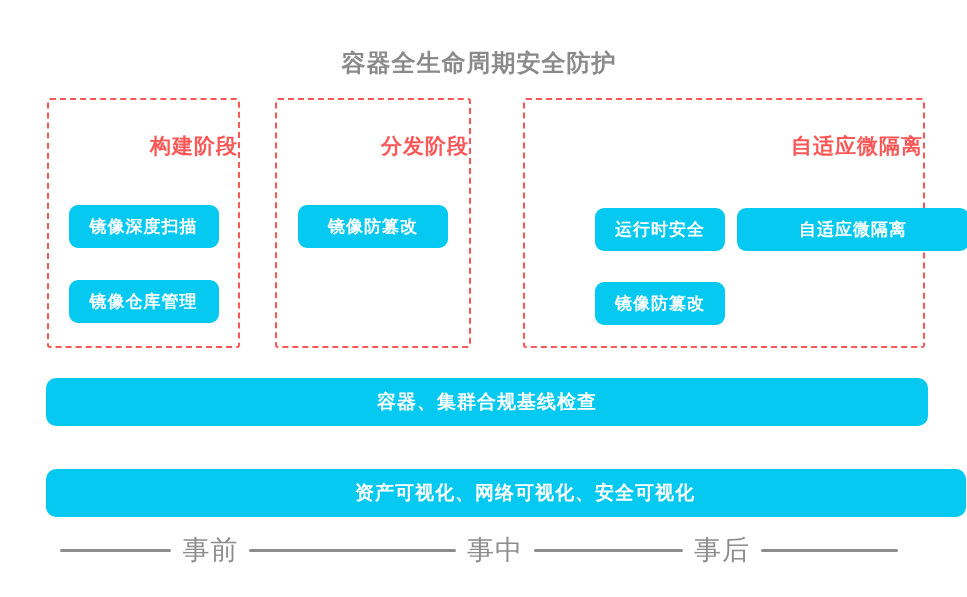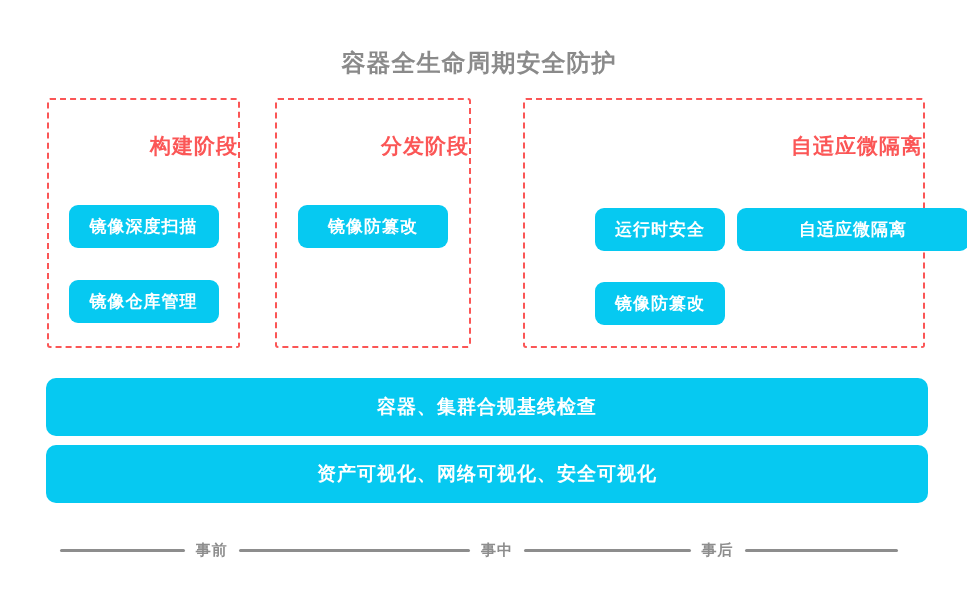--- a/index.html
+++ b/index.html
@@ -48,40 +48,40 @@
   }
   .box1 .chip,.box2 .chip{left:50%;transform:translateX(-50%);width:150px;}
   .chip-a{top:105px;}
   .chip-b{top:180px;}
   .box3 .r1{top:108px;}
   .box3 .r2{top:182px;}
   .box3 .c1{left:26px;width:130px;margin-left:44px;}
   .box3 .c2{left:212px;width:232px;}
   
   .bar{
-    position:absolute;left:46px;width:882px;height:58px;
+    position:absolute;left:46px;width:882px;height:48px;
     background:var(--cyan);border-radius:10px;
     color:#ffffff;font-size:19px;font-weight:bold;
     display:flex;align-items:center;justify-content:center;
     letter-spacing:1px;
   }
   .bar1{top:378px;}
-  .bar2{top:445px;}
+  .bar2{top:469px;padding-left:38px;}
   
   .timeline{
     position:absolute;left:60px;width:838px;top:535px;height:30px;
     display:flex;align-items:center;gap:11px;
   }
   .tl-line{height:3px;background:var(--gray);border-radius:2px;}
   .tl-line.s1{flex:122 0 0;}
   .tl-line.s2{flex:226 0 0;}
   .tl-line.s3{flex:163 0 0;}
   .tl-line.s4{flex:150 0 0;}
   .tl-label{
-    font-size:15px;font-weight:bold;color:var(--gray);
+    font-size:27px;font-weight:normal;color:var(--gray);
     white-space:nowrap;letter-spacing:1px;
   }
 </style>
 </head>
 <body>
 
 <div class="canvas">
 
   <div class="header">
     <div class="hline"></div>

